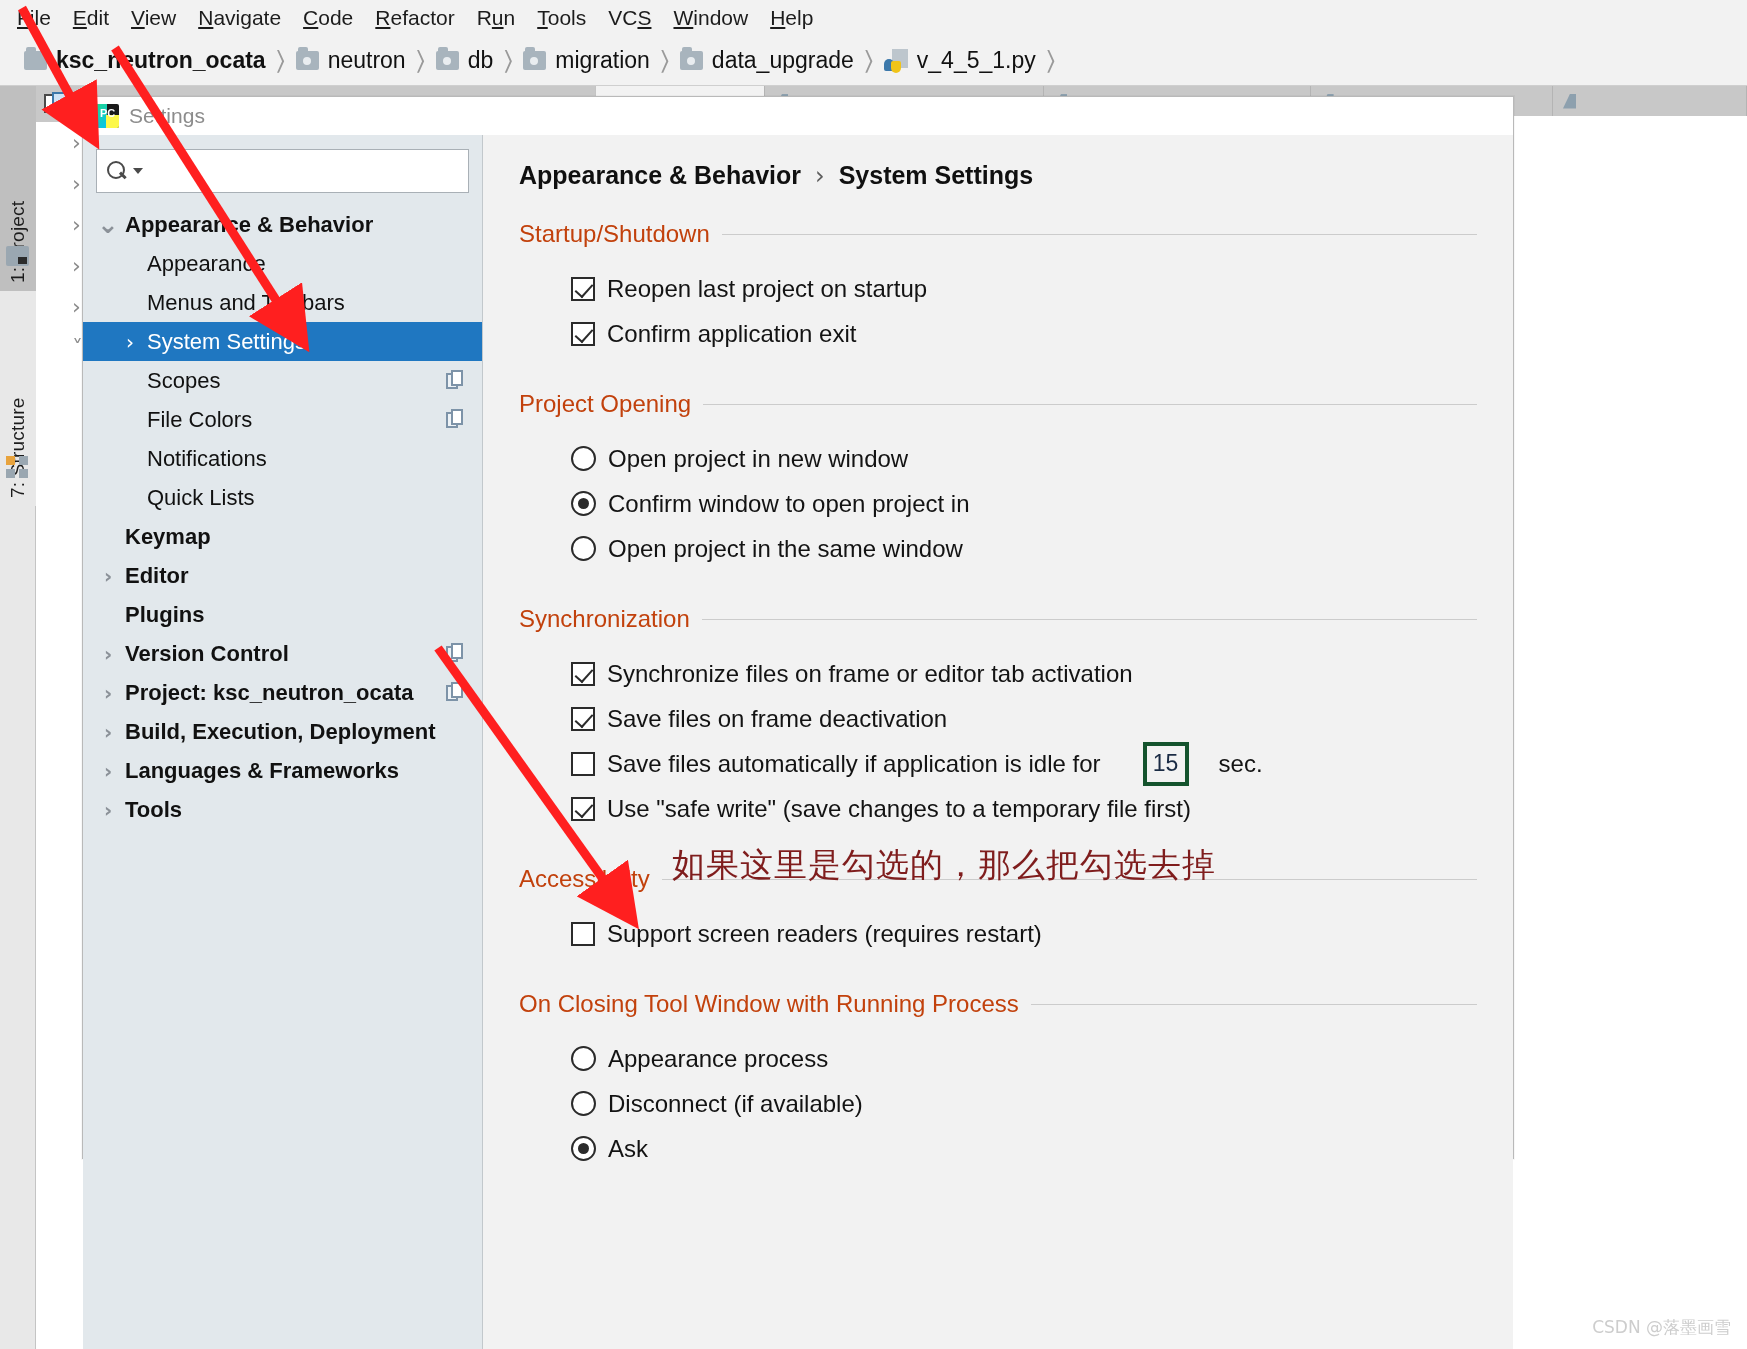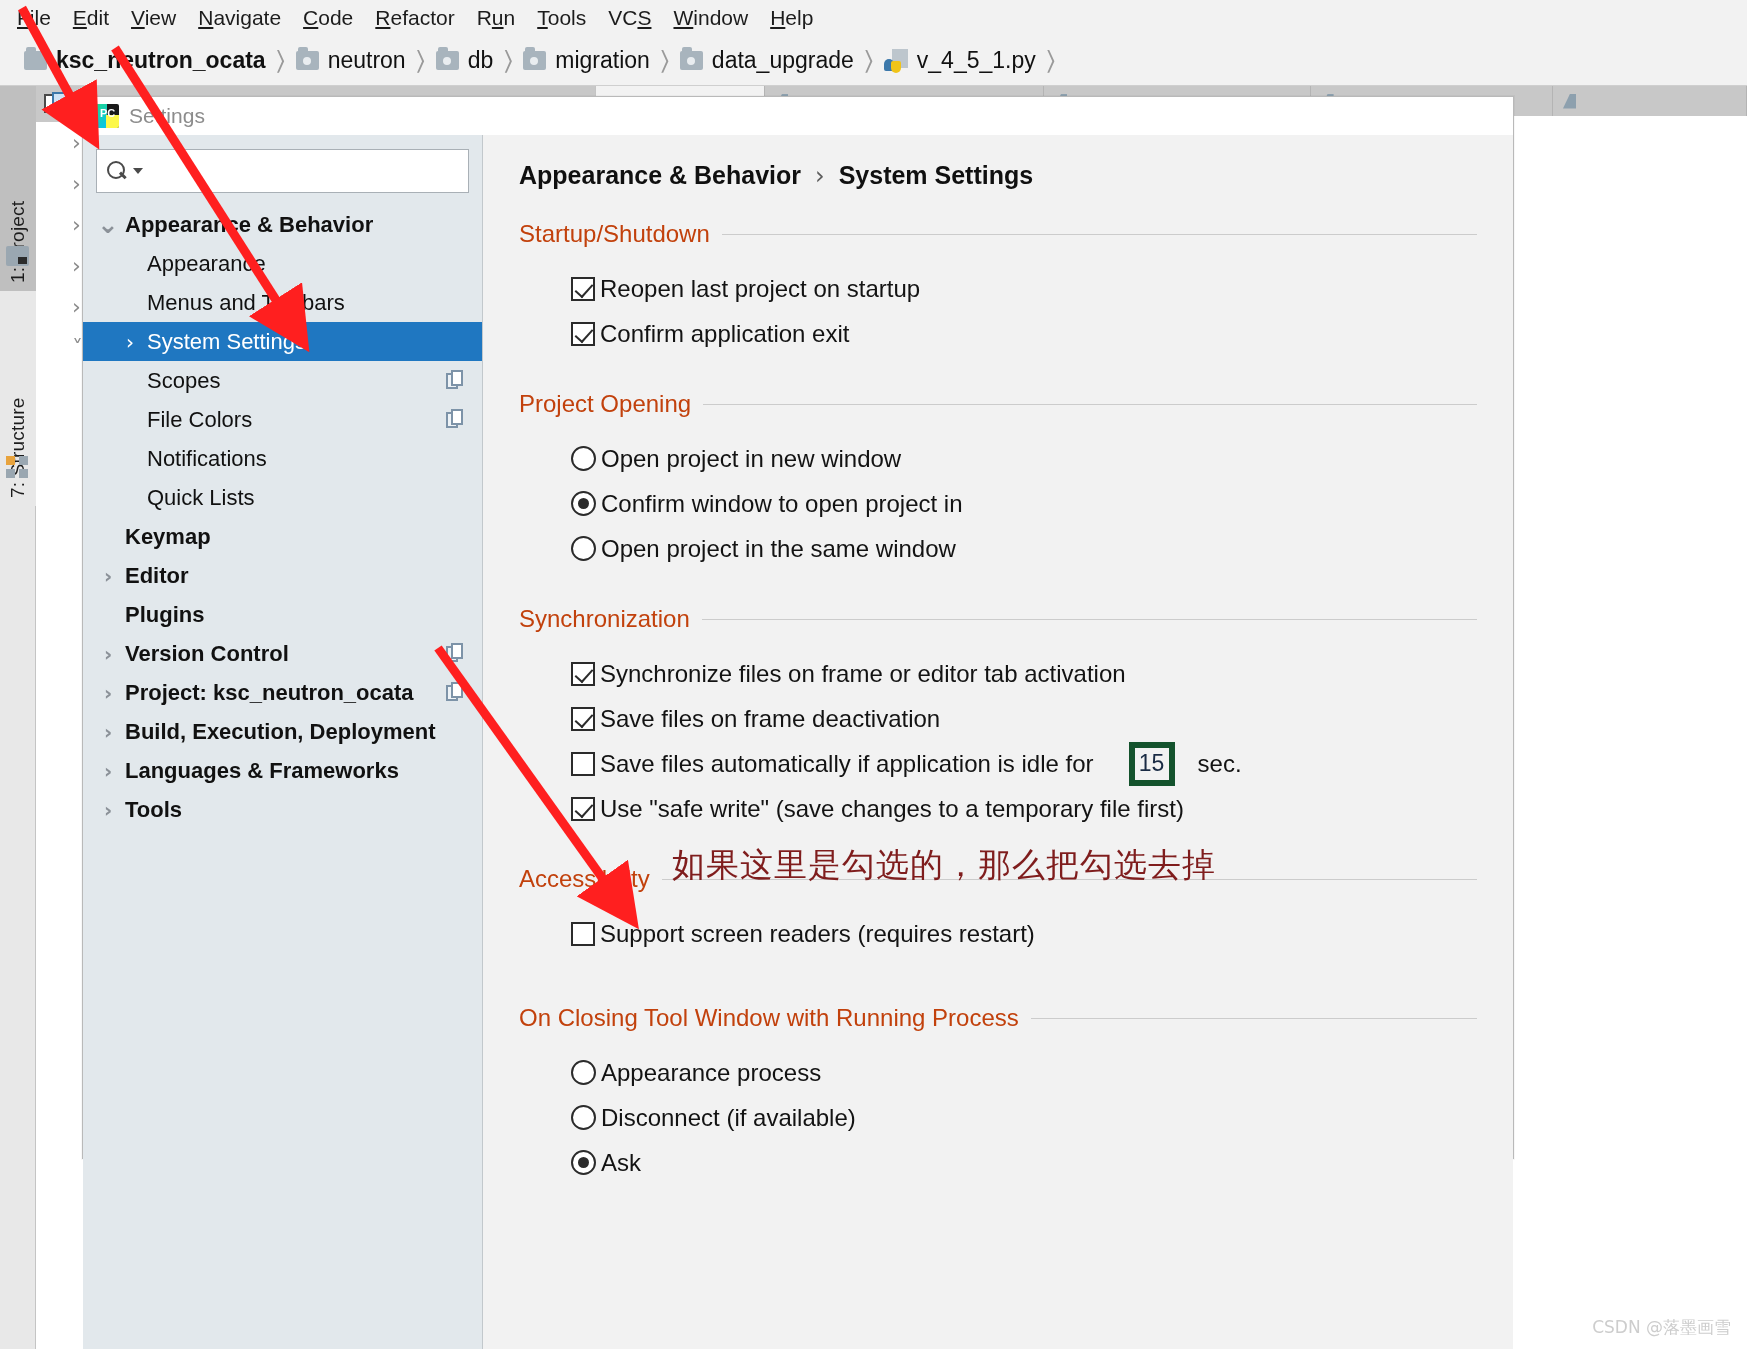--- a/index.html
+++ b/index.html
@@ -186,41 +186,41 @@
     font-size: 25px; font-weight: bold; color: #101010; margin-bottom: 30px;
     display: flex; align-items: center; gap: 14px;
   }
   .bread .arrow { color: #5d5d5d; font-weight: normal; font-size: 24px; font-family:"DejaVu Sans",sans-serif;}
 
   .group { margin-bottom: 8px; }
   .group-head { display: flex; align-items: center; gap: 12px; margin-bottom: 18px; }
   .group-head .gt { font-size: 24px; color: #c2410c; white-space: nowrap; }
   .group-head .gline { flex: 1; height: 1px; background: #cccccc; }
 
-  .opt { display: flex; align-items: center; height: 45px; padding-left: 52px; gap: 5px; }
+  .opt { display: flex; align-items: center; height: 45px; padding-left: 52px; gap: 12px; }
   .opt .lbl { font-size: 24px; color: #131313; white-space: nowrap; }
 
   .cb {
     width: 24px; height: 24px; border: 2px solid #2b2b2b; background: #ffffff;
     position: relative; flex: 0 0 24px;
   }
   .cb.checked::after {
     content: ""; position: absolute; left: 6px; top: 1px; width: 8px; height: 15px;
     border: solid #2b2b2b; border-width: 0 2.6px 2.6px 0; transform: rotate(42deg);
   }
   .rb {
     width: 25px; height: 25px; border: 2.4px solid #2b2b2b; border-radius: 50%;
     background: #ffffff; position: relative; flex: 0 0 25px;
   }
   .rb.checked::after {
     content:""; position:absolute; left:5px; top:5px; width: 11px; height: 11px;
     border-radius:50%; background: #2b2b2b;
   }
   .spin {
-    width: 46px; height: 44px; border: 6px solid #14532d; background: #f2f2f2;
+    width: 46px; height: 44px; border: 4px solid #14532d; background: #f2f2f2;
     display:flex; align-items:center; justify-content:center;
     font-size: 23px; color:#1a2b44; margin-left: 30px;
   }
   .sec-lbl { font-size: 24px; color: #131313; margin-left: 18px; }
 
   
   .anno-svg { position: absolute; left: 0; top: 0; width: 1747px; height: 1349px; pointer-events: none; }
   .anno-text {
     position: absolute; left: 672px; top: 843px; font-size: 33px; color: #7f1d1d;
     font-family: "DejaVu Sans", "Liberation Sans", sans-serif; white-space: nowrap;
@@ -530,21 +530,21 @@
             <div class="group" style="margin-top: 34px;">
               <div class="group-head">
                 <span class="gt">Accessibility</span>
                 <span class="gline"></span>
               </div>
               <div class="opt">
                 <span class="cb"></span>
                 <span class="lbl">Support screen readers (requires restart)</span>
               </div>
             </div>
-            <div class="group" style="margin-top: 48px;">
+            <div class="group" style="margin-top: 34px;">
               <div class="group-head">
                 <span class="gt">On Closing Tool Window with Running Process</span>
                 <span class="gline"></span>
               </div>
               <div class="opt">
                 <span class="rb"></span>
                 <span class="lbl">Appearance process</span>
               </div>
               <div class="opt">
                 <span class="rb"></span>

